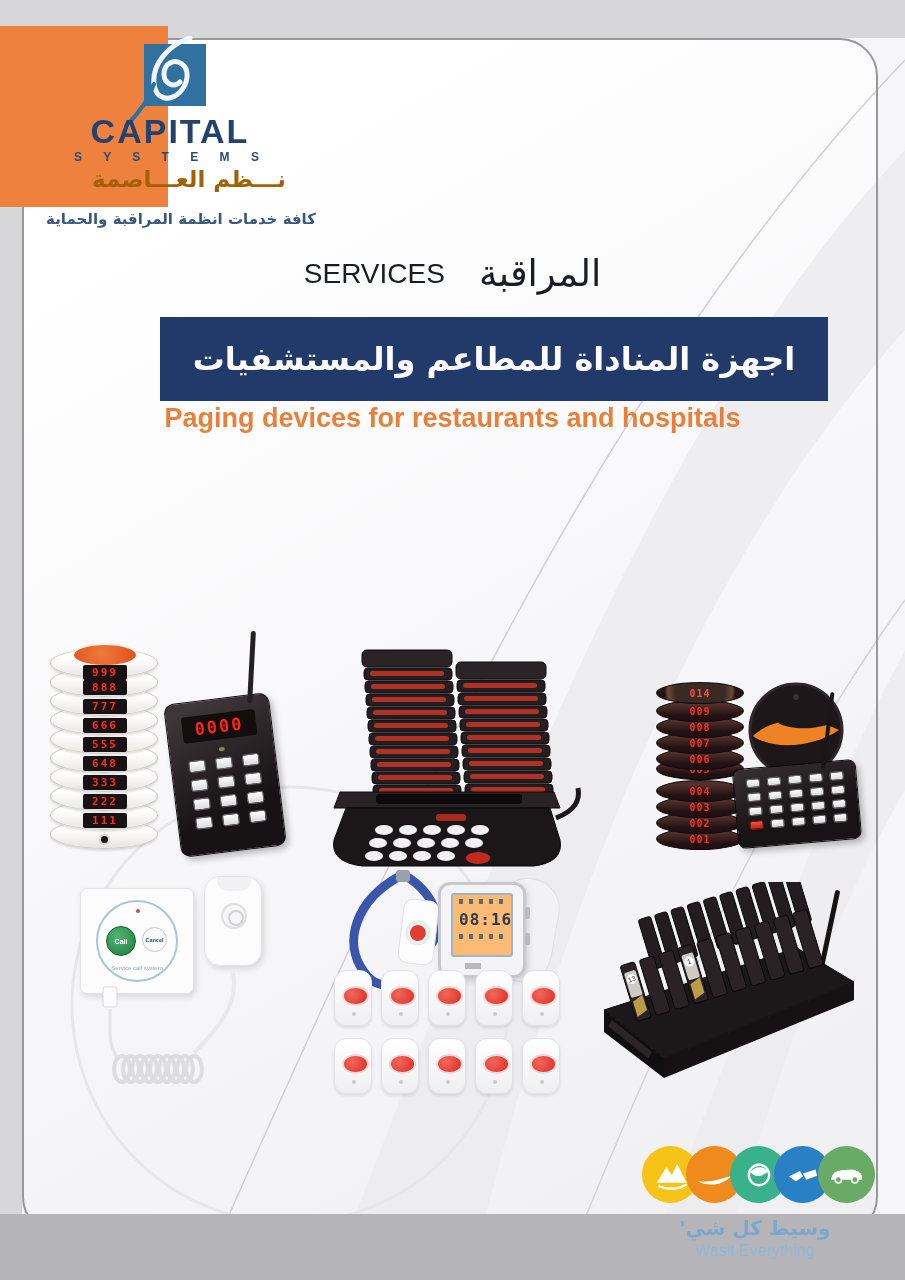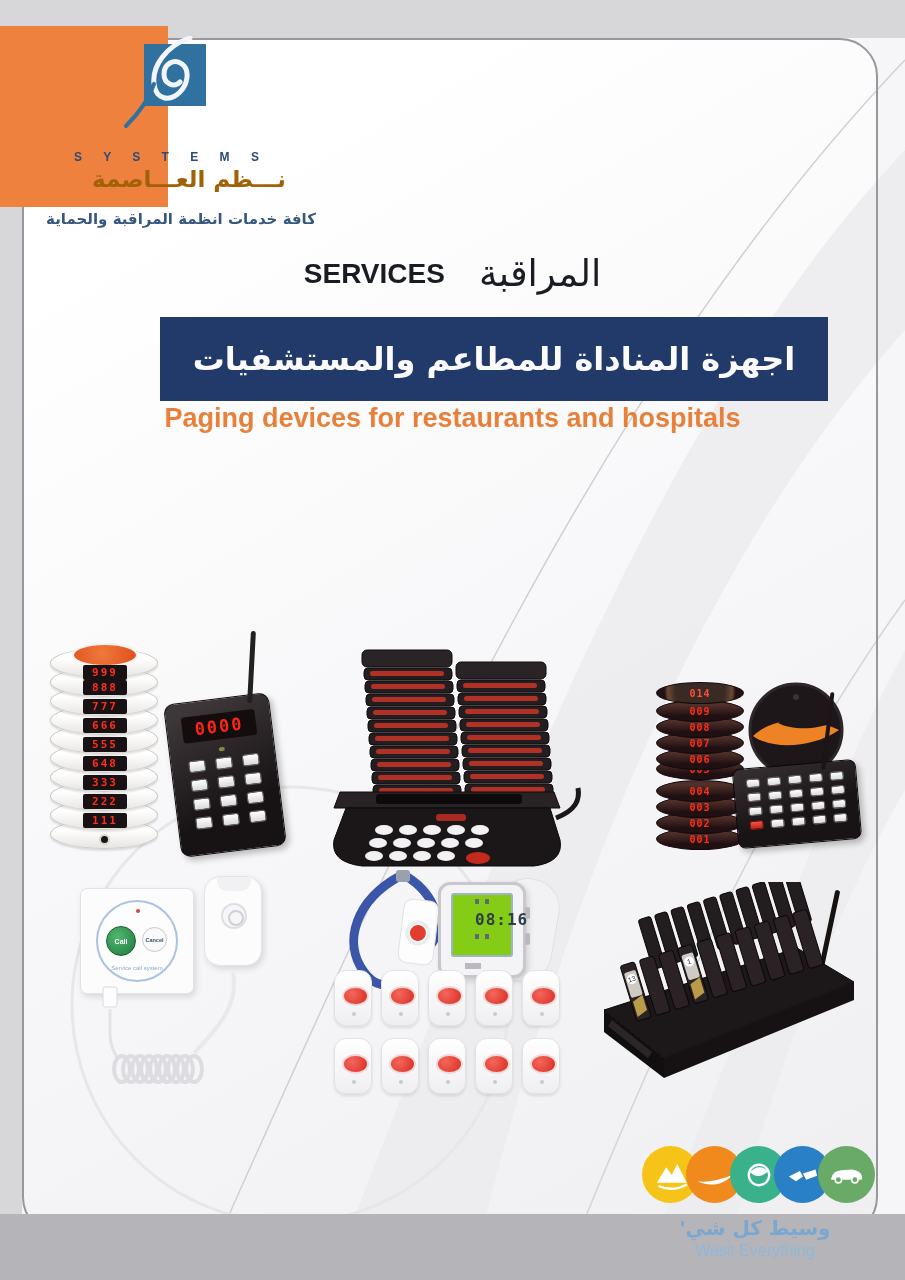--- a/index.html
+++ b/index.html
@@ -25,21 +25,21 @@
   .brand-systems { position:absolute; left:62px; top:150px; width:218px; text-align:center; z-index:6;
     font-size:12px; font-weight:bold; letter-spacing:9px; color:#2c4b79; }
   .brand-arname { position:absolute; left:56px; top:166px; width:230px; text-align:right; z-index:6;
     font-family:"DejaVu Sans", sans-serif; font-size:23px; font-weight:bold; color:#a16207; direction:rtl; }
   .brand-tagline { position:absolute; left:36px; top:210px; width:290px; text-align:center; z-index:6;
     font-family:"DejaVu Sans", sans-serif; font-size:15px; font-weight:bold; color:#36587f; direction:rtl; }
 
   
   .services-row { position:absolute; left:0; top:252px; width:905px; display:flex; justify-content:center;
     align-items:center; gap:34px; z-index:6; }
-  .services-en { font-size:28px; font-weight:bold; letter-spacing:0px; color:#191c22; }
+  .services-en { font-size:28px; font-weight:normal; letter-spacing:0px; color:#191c22; }
   .services-ar { font-family:"DejaVu Sans", sans-serif; font-size:37px; color:#191c22; direction:rtl; }
   .banner { position:absolute; left:160px; top:317px; width:668px; height:84px; background:#213a69; z-index:6;
     display:flex; align-items:center; justify-content:center; }
   .banner-text { font-family:"DejaVu Sans", sans-serif; font-size:32px; font-weight:bold; color:#fbfbfd; direction:rtl; }
   .subheading { position:absolute; left:0; top:403px; width:905px; text-align:center; z-index:6;
     font-size:27px; font-weight:bold; color:#e8803a; }
 
   
   .prod { position:absolute; z-index:7; }
 
@@ -119,22 +119,22 @@
   .lanyard { left:338px; top:870px; overflow:visible; }
   .watch { left:438px; top:876px; width:112px; height:118px; }
   .watch-strap { position:absolute; right:-6px; top:2px; width:62px; height:104px; background:#f2f2f4;
     border:1px solid #e0e0e4; border-radius:30px; transform:rotate(10deg); }
   .watch-hook { position:absolute; right:-2px; bottom:-6px; width:26px; height:16px;
     border:4px solid #9a9aa0; border-radius:8px; background:transparent; }
   .watch-body { position:absolute; left:0; top:6px; width:88px; height:96px; background:#f4f4f6;
     border:3px solid #c7c7cc; border-radius:12px; box-shadow:2px 3px 6px rgba(0,0,0,.15); }
   .watch-btnL { position:absolute; right:-7px; top:22px; width:5px; height:12px; background:#b9b9bf; border-radius:2px; }
   .watch-btnR { position:absolute; right:-7px; top:48px; width:5px; height:12px; background:#b9b9bf; border-radius:2px; }
-  .watch-screen { position:absolute; left:10px; top:8px; width:62px; height:64px; background:#84cc16;
-    border:2px solid #9fb4c6; border-radius:3px; padding:4px 22px; }
+  .watch-screen { position:absolute; left:10px; top:8px; width:62px; height:64px; background:#fdba74;
+    border:2px solid #9fb4c6; border-radius:3px; padding:4px 6px; }
   .lcd-row { height:5px; background:repeating-linear-gradient(90deg,#5a6a76 0 4px,transparent 4px 10px); }
   .lcd-time { margin:6px 0 5px 0; text-align:center; font-family:"DejaVu Sans Mono", monospace;
     font-size:16px; font-weight:bold; color:#2c3d4c; letter-spacing:1px; }
   .watch-logo { position:absolute; left:0; bottom:6px; width:100%; height:6px;
     background:repeating-linear-gradient(90deg,transparent 0 24px,#b9b9bf 24px 40px,transparent 40px 62px); }
 
   .cbtn-grid { left:334px; top:970px; display:grid; grid-template-columns:repeat(5,38px); gap:12px 9px; }
   .cbtn { width:38px; height:56px; border-radius:12px; background:linear-gradient(#ffffff,#efeef1);
     border:1px solid #e2e2e6; box-shadow:0 2px 3px rgba(0,0,0,.1); position:relative; }
   .cbtn::before { content:""; position:absolute; left:7px; top:15px; width:23px; height:16px; border-radius:50%;
@@ -169,20 +169,21 @@
   <div class="strip-top"></div>
   <div class="strip-left"></div>
   <div class="band-bottom"></div>
 
   <div class="orange-block"></div>
   <svg class="logo-mark" width="104" height="96" viewBox="0 0 104 96">
     <rect x="26" y="8" width="62" height="62" fill="#31719f"></rect>
     <path d="M72,2 C48,10 34,30 36,48 C38,64 52,66 62,56 C70,48 72,34 64,28 C56,22 46,28 46,38 C46,48 56,52 62,46" fill="none" stroke="#f2f5f9" stroke-width="5" stroke-linecap="round"></path>
     <path d="M36,48 C30,66 18,80 8,90" fill="none" stroke="#31719f" stroke-width="4" stroke-linecap="round"></path>
   </svg>
+  <div class="brand-capital">CAPITAL</div>
   <div class="brand-systems">S Y S T E M S</div>
   <div class="brand-arname">نـــظم العـــاصمة</div>
   <div class="brand-tagline">كافة خدمات انظمة المراقبة والحماية</div>
 
   <div class="services-row">
     <span class="services-en">SERVICES</span>
     <span class="services-ar">المراقبة</span>
   </div>
   <div class="banner">
     <span class="banner-text">اجهزة المناداة للمطاعم والمستشفيات</span>

